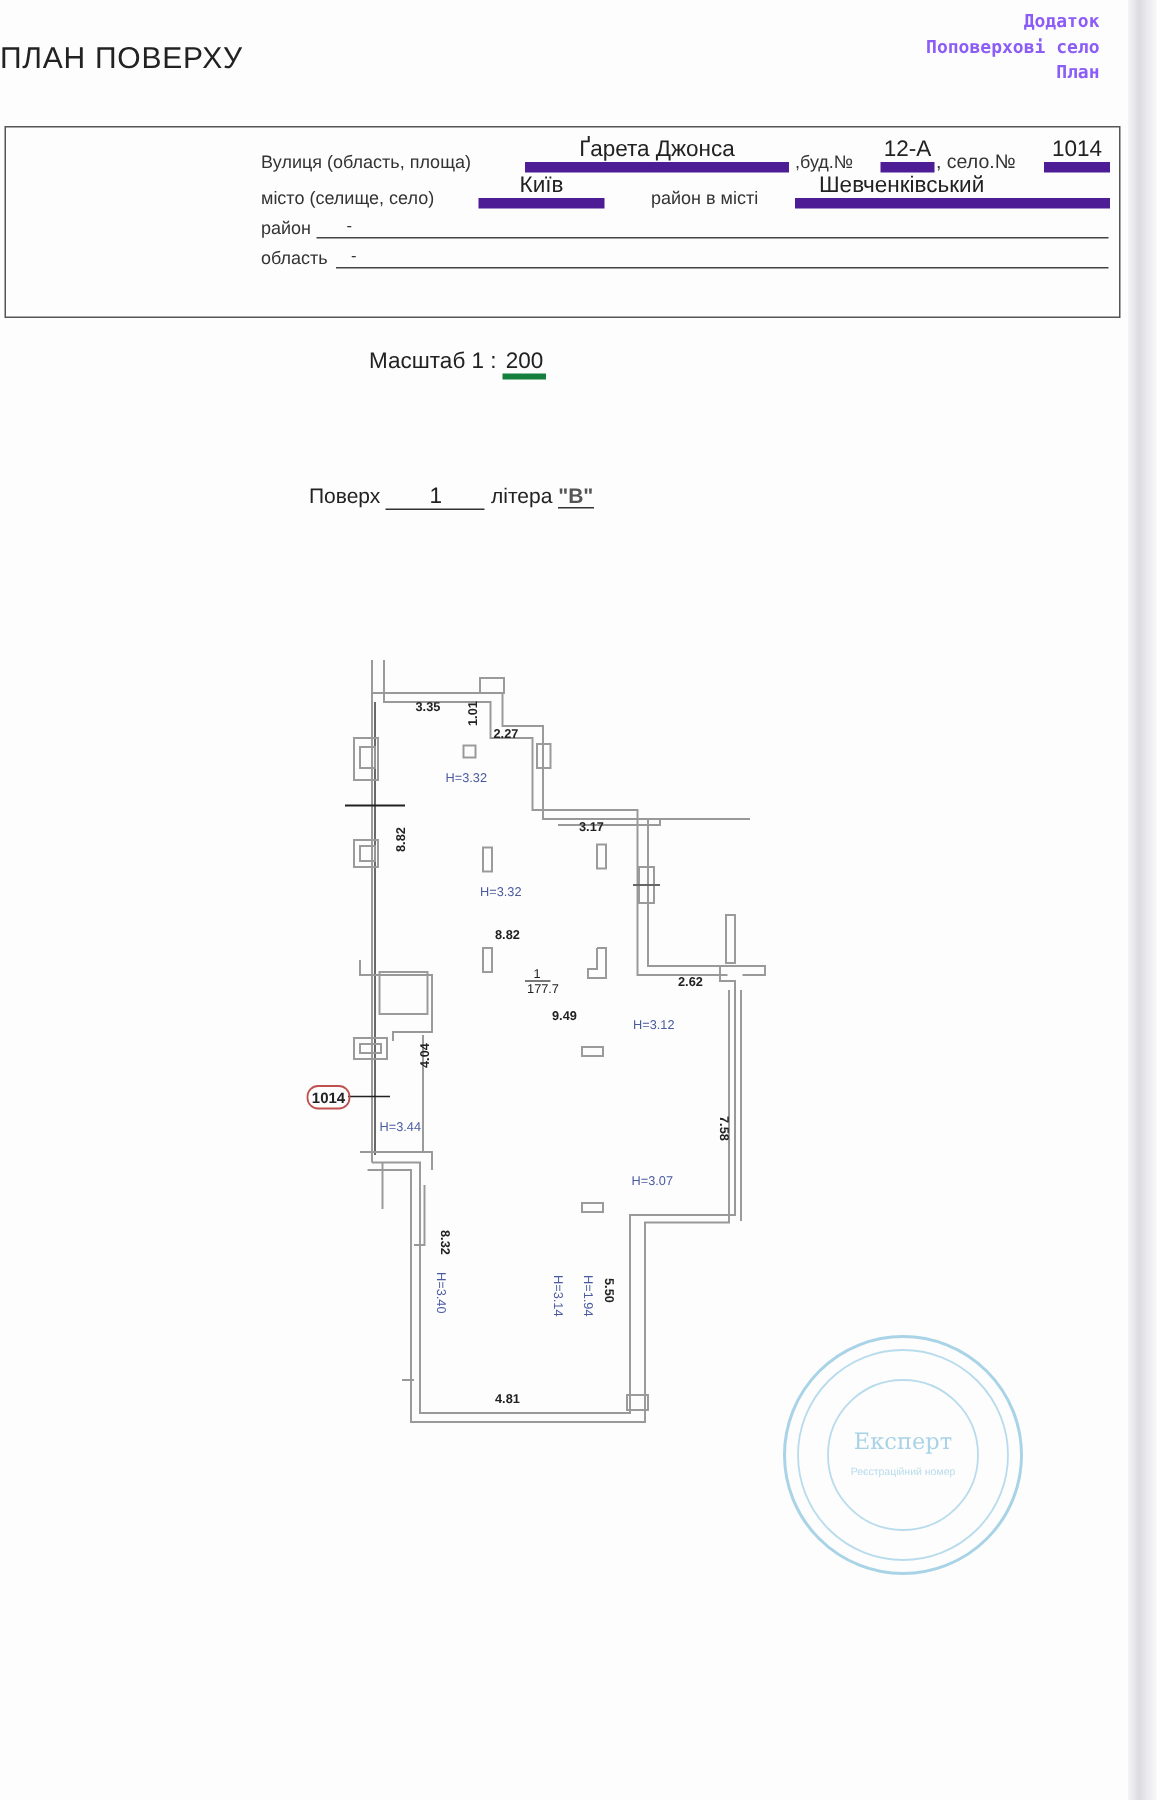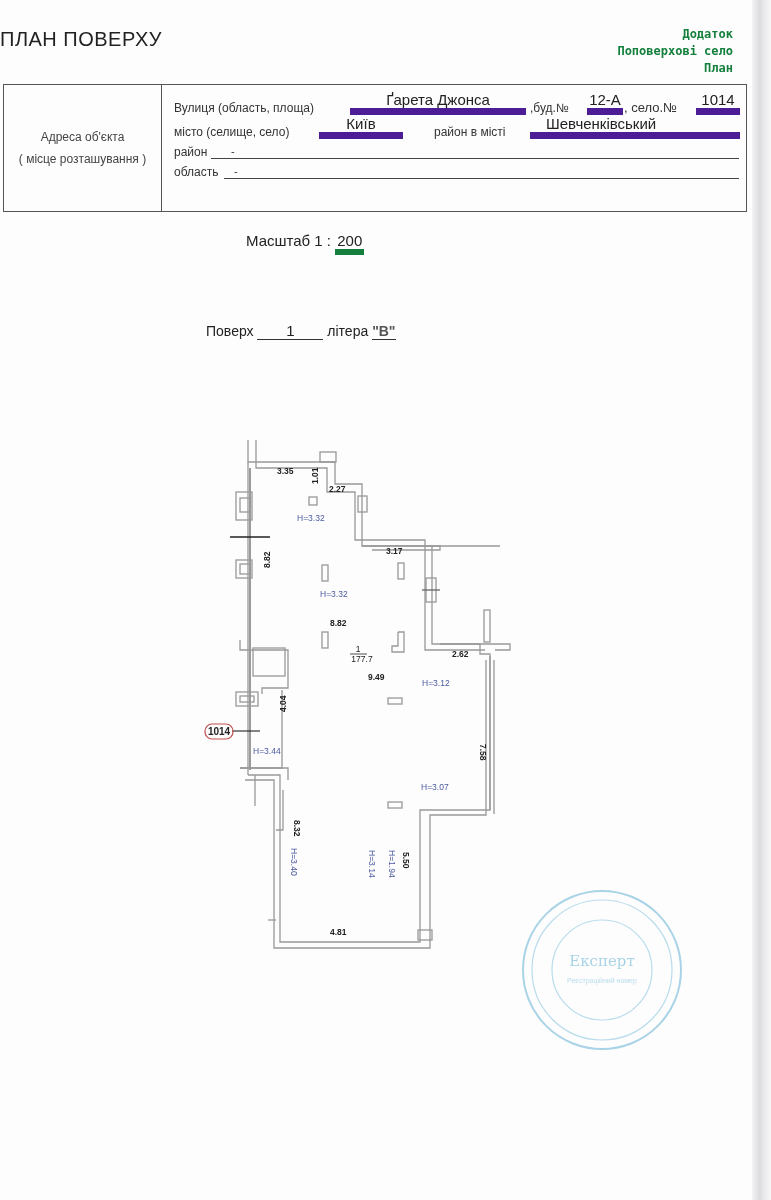--- a/index.html
+++ b/index.html
@@ -5,35 +5,35 @@
   html, body { margin:0; padding:0; }
   body {
     width:771px; height:1200px; position:relative; overflow:hidden;
     background:#fdfdfd;
     font-family:"Liberation Sans", sans-serif; color:#222;
   }
   .edge-band { position:absolute; left:752px; top:0; width:19px; height:1200px;
     background:linear-gradient(to right,#f4f4f6 0,#dcdce0 40%,#ececef 70%,#f7f7f8 100%); }
   .title { position:absolute; left:0; width:680px; top:28px; text-align:left;
     font-size:20px; letter-spacing:0.5px; color:#222; }
-  .appendix { position:absolute; right:38px; top:26px; text-align:right;
-    font-family:"DejaVu Sans Mono", monospace; font-size:12px; line-height:17px; font-weight:bold; color:#15803d; }
+  .appendix { position:absolute; right:38px; top:6px; text-align:right;
+    font-family:"DejaVu Sans Mono", monospace; font-size:12px; line-height:17px; font-weight:bold; color:#8b5cf6; }
   .addr-table { position:absolute; left:3px; top:84px; width:744px; height:128px;
     border:1.5px solid #555; box-sizing:border-box; }
   .addr-label { position:absolute; left:0; top:0; width:158px; height:100%;
     border-right:1.5px solid #555; box-sizing:border-box;
     display:flex; flex-direction:column; justify-content:center; align-items:center;
     font-size:12px; line-height:22px; color:#444; }
   .addr-body { position:absolute; left:170px; top:10px; right:6px; font-size:12px; color:#333; }
   .row { position:relative; height:24px; white-space:nowrap; }
   .row span { position:absolute; bottom:4px; }
   .val { border-bottom:7px solid #4c1d95; text-align:center; font-size:15px; color:#222; }
   .line { border-bottom:1px solid #444; height:14px; }
   .scale { position:absolute; left:246px; top:232px; font-size:15px; }
-  .scale .u { border-bottom:6px solid #15803d; padding:0 2px; }
+  .scale .u { border-bottom:4px solid #15803d; padding:0 2px; }
   .floor { position:absolute; left:206px; top:322px; font-size:14px; }
   .floor .u { display:inline-block; width:66px; text-align:center; border-bottom:1px solid #333; font-size:15px; }
   .floor .lit { border-bottom:1px solid #333; color:#555; font-weight:bold; }
   svg.plan { position:absolute; left:0; top:0; }
   .dim { font-family:"Liberation Sans", sans-serif; font-size:8.5px; fill:#222; font-weight:bold; }
   .h { font-family:"Liberation Sans", sans-serif; font-size:8.5px; fill:#4a5aa0; }
   .wall { fill:none; stroke:#999; stroke-width:1.3; }
   .wall-d { fill:none; stroke:#666; stroke-width:1.3; }
   .stamp { position:absolute; left:520px; top:888px; width:164px; height:164px; }
 </style>
@@ -43,24 +43,20 @@
 <div class="edge-band"></div>
 
 <div class="title">ПЛАН ПОВЕРХУ</div>
 <div class="appendix">
   <div>Додаток</div>
   <div>Поповерхові село</div>
   <div>План</div>
 </div>
 
 <div class="addr-table">
-  <div class="addr-label">
-    <div>Адреса об'єкта</div>
-    <div>( місце розташування )</div>
-  </div>
   <div class="addr-body">
     <div class="row">
       <span style="left:0">Вулиця (область, площа)</span>
       <span class="val" style="left:176px;width:176px">Ґарета Джонса</span>
       <span style="left:356px">,буд.№</span>
       <span class="val" style="left:413px;width:36px">12-А</span>
       <span style="left:450px;font-size:13px">, село.№</span>
       <span class="val" style="left:522px;width:44px">1014</span>
     </div>
     <div class="row">

